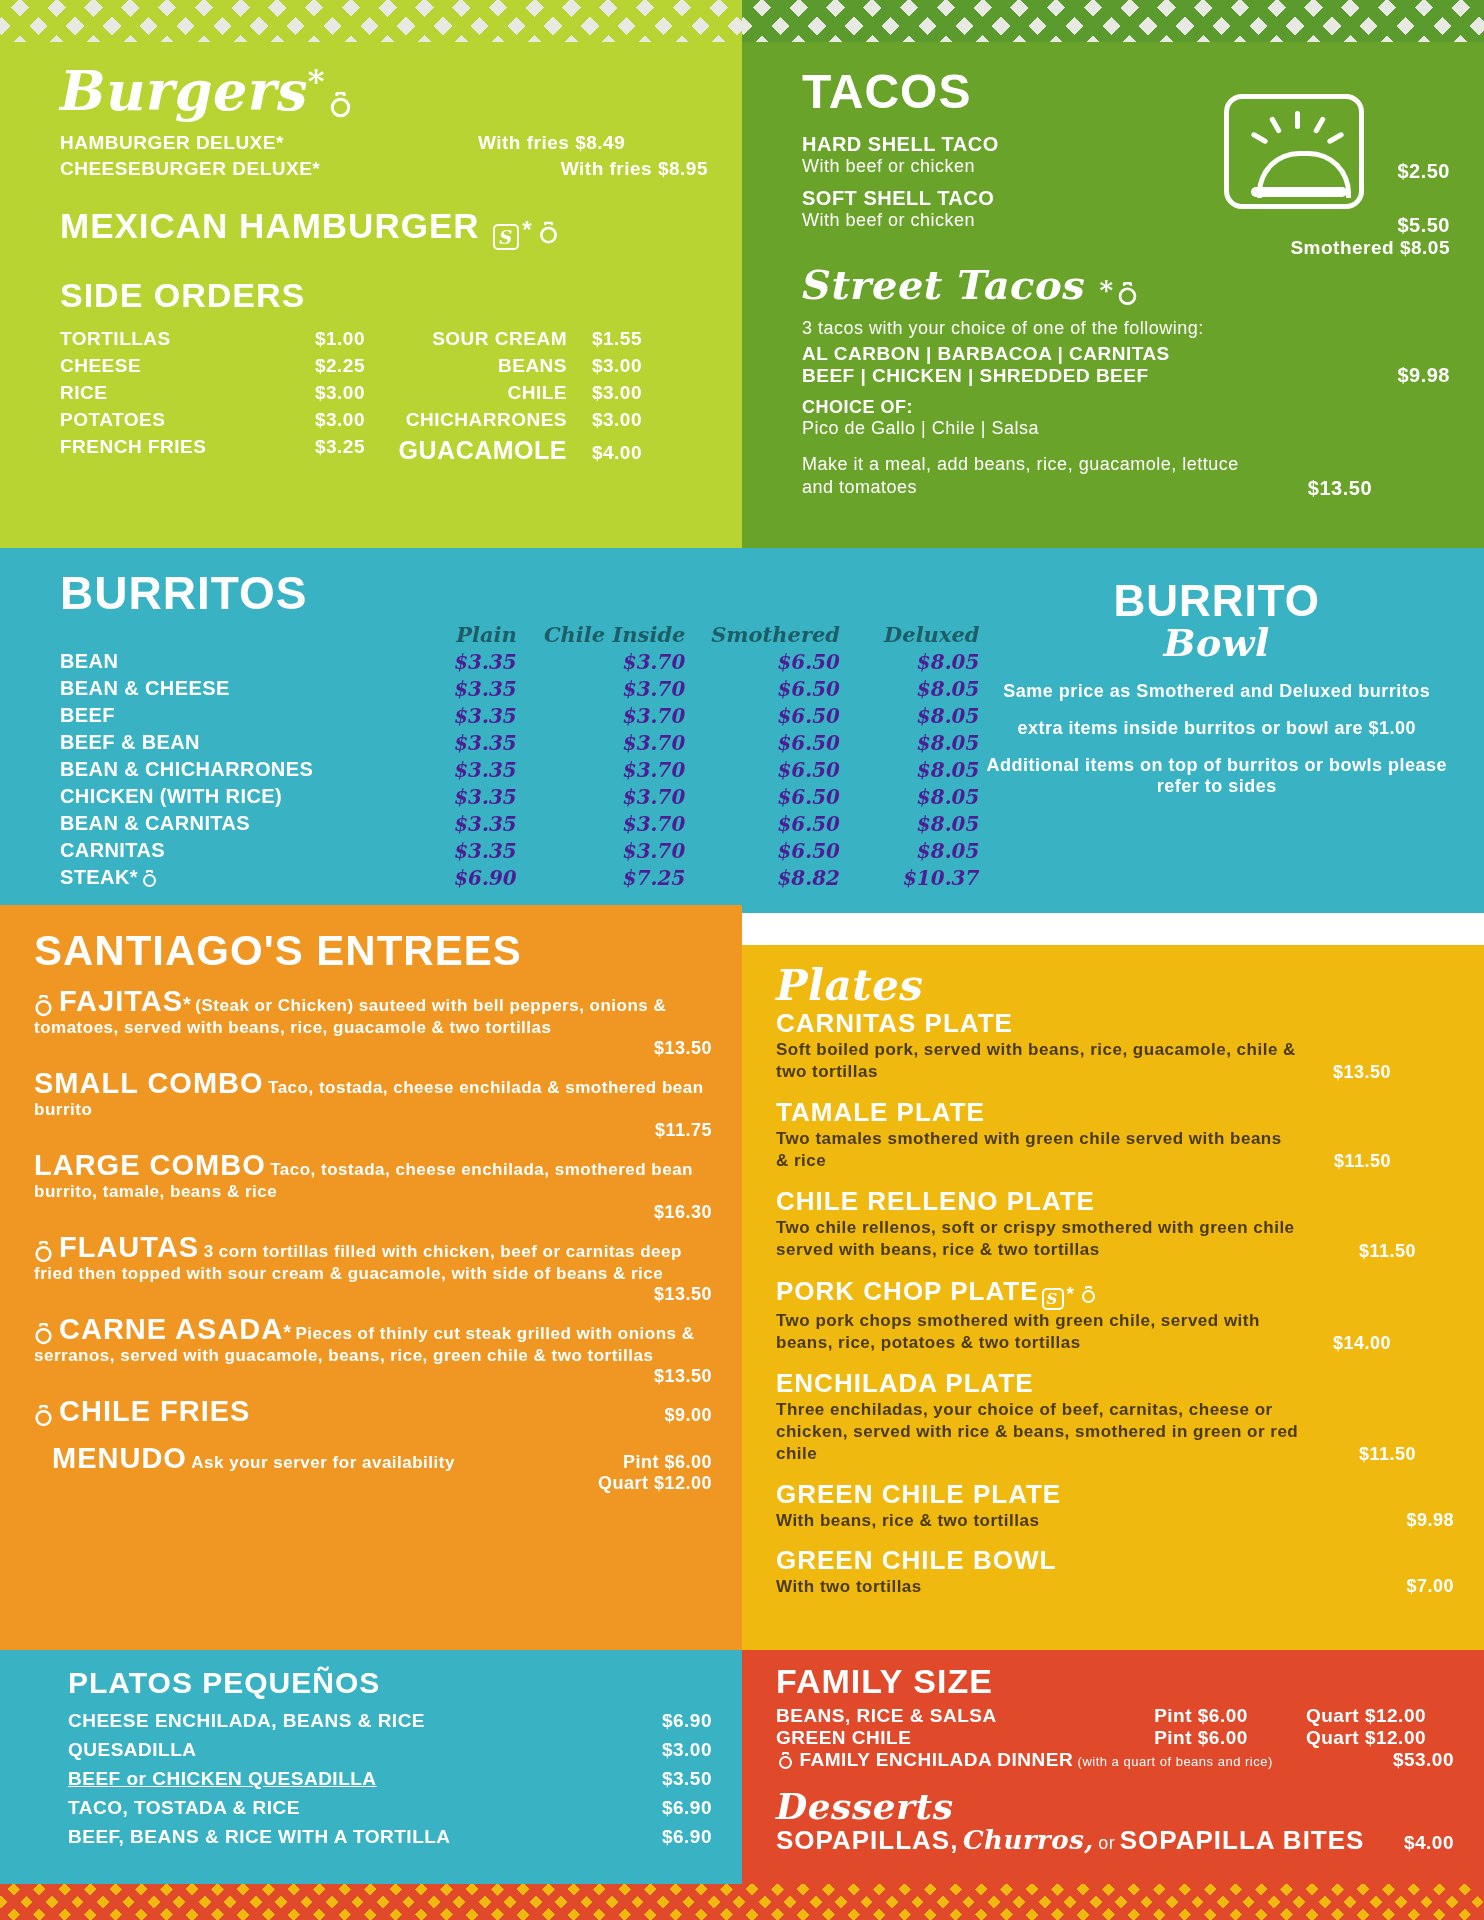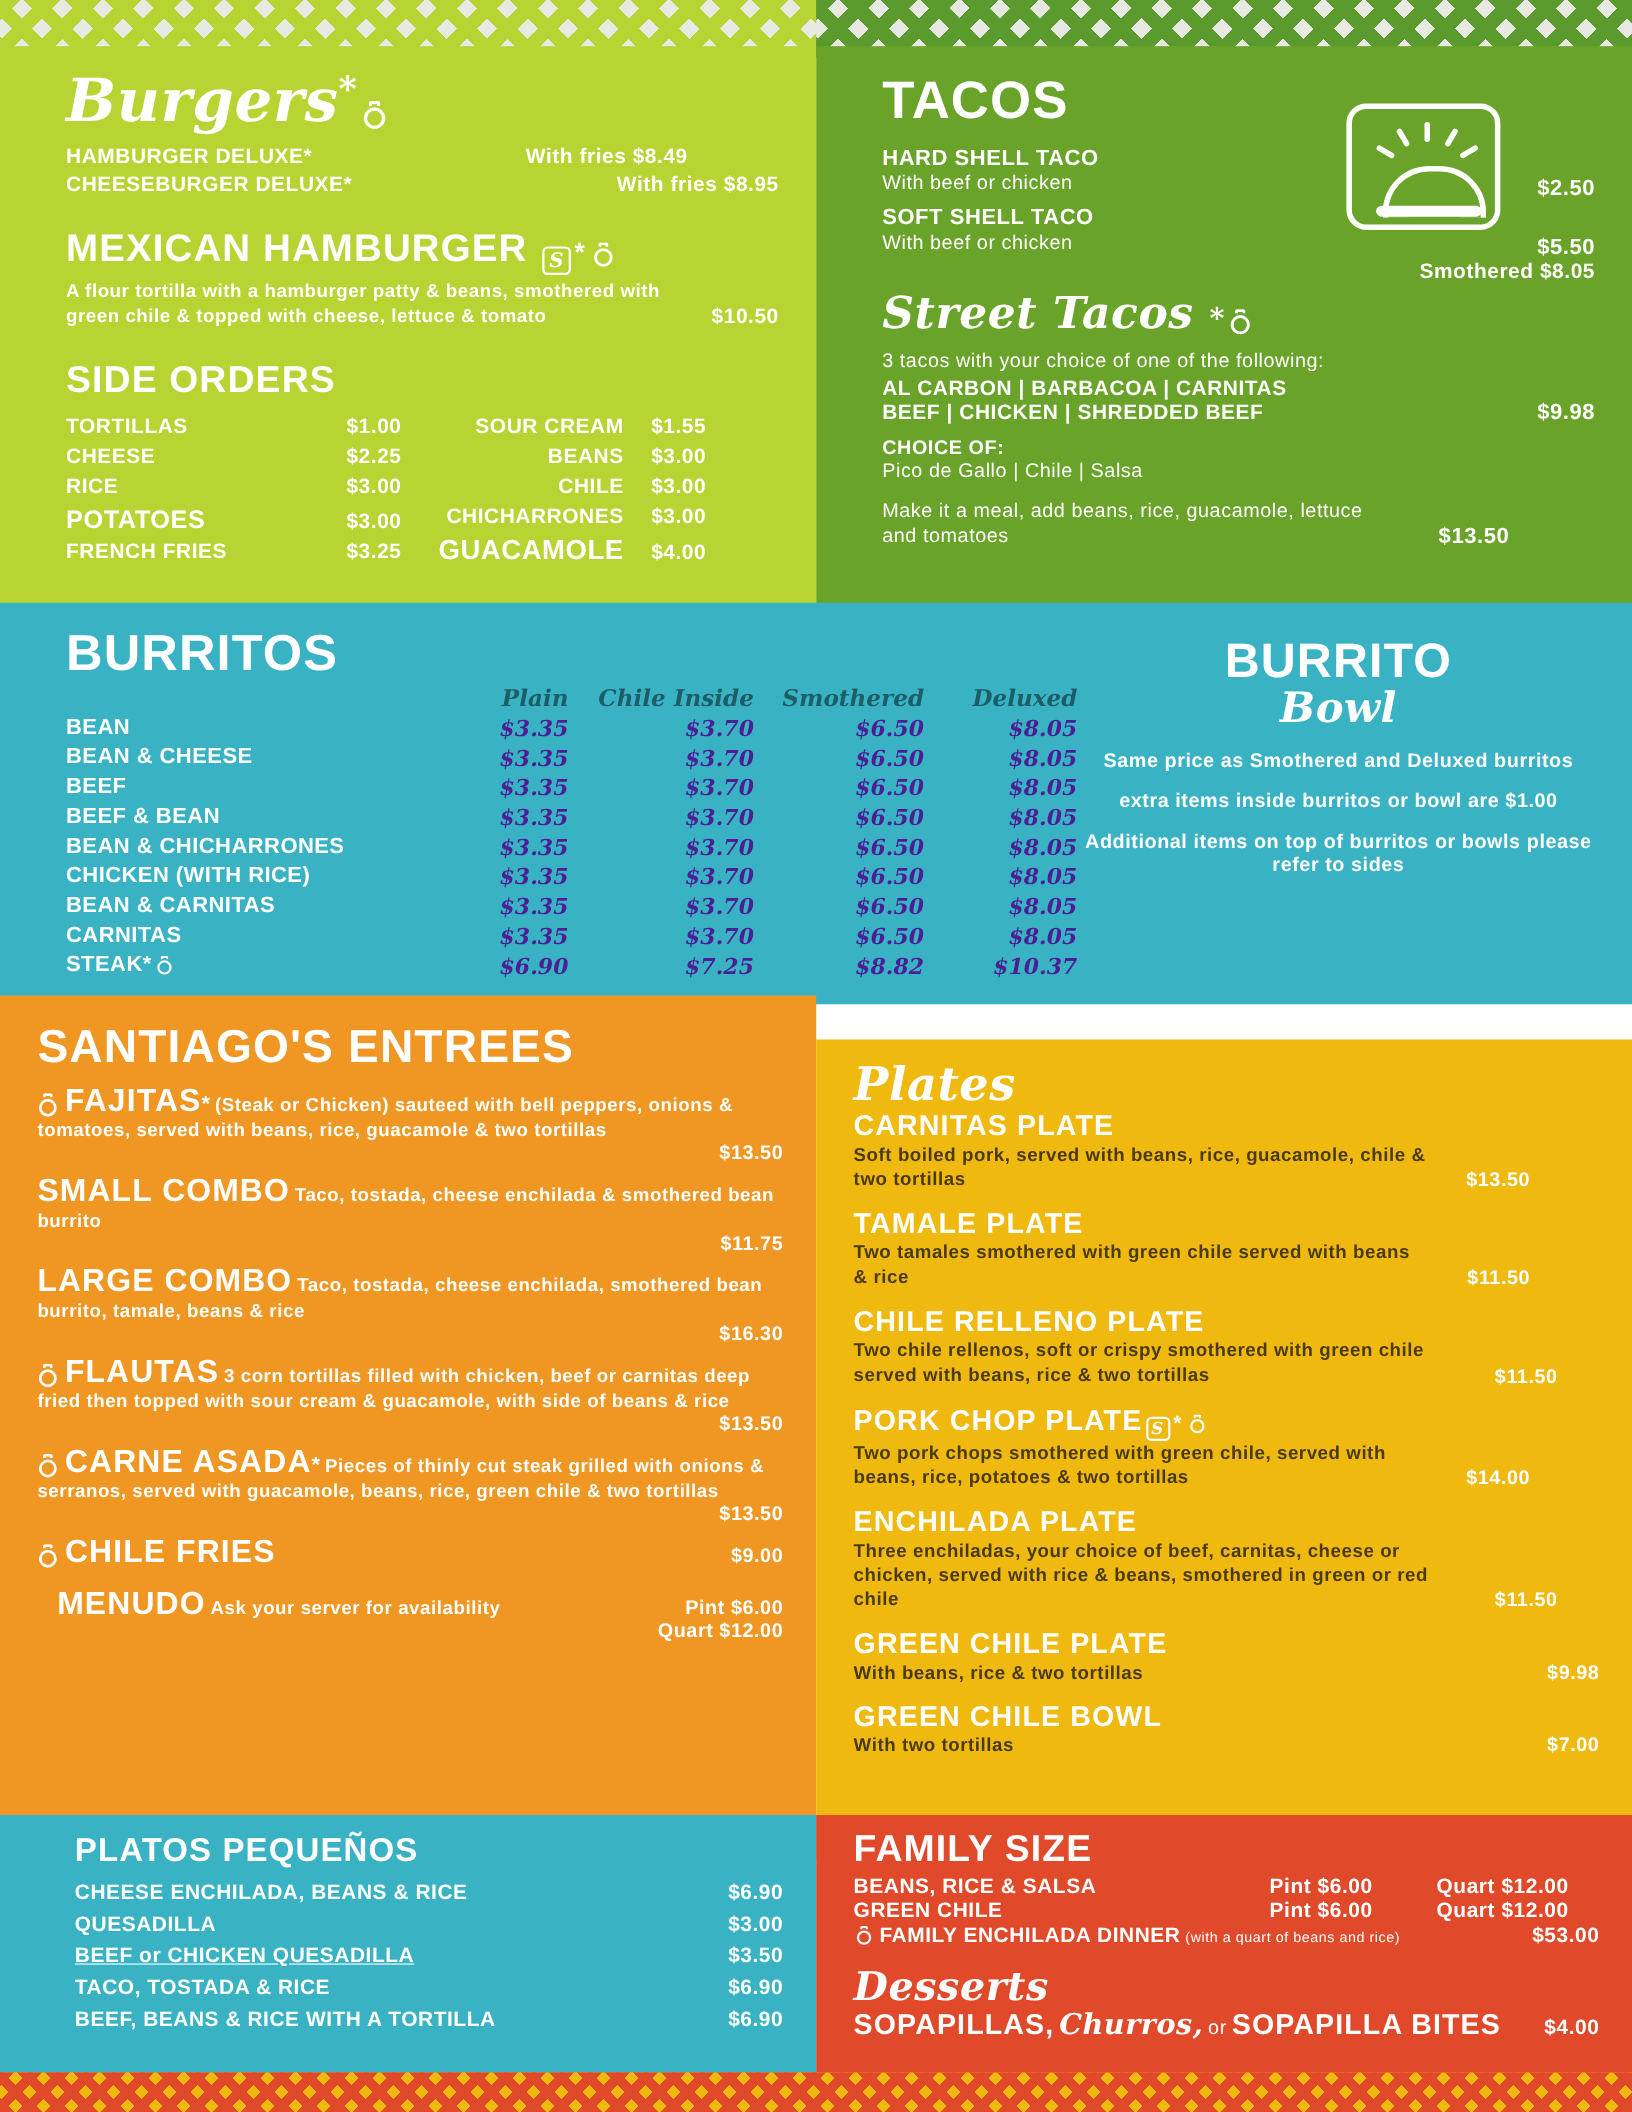--- a/index.html
+++ b/index.html
@@ -157,44 +157,40 @@
           <div class="cond white bl grow">CHEESEBURGER DELUXE*</div>
           <div class="cond white bl" style="width:230px;text-align:right;">With fries $8.95</div>
         </div>
       </div>
 
       <div style="margin-top:26px;">
         <div class="hd white" style="font-size:35px;">
           <span>MEXICAN HAMBURGER</span>
           <span class="ico-s">S</span><span class="star" style="font-size:24px;">*</span><span class="ico-timer" style="transform:scale(1.3);margin-left:8px;"><b></b><i></i></span>
         </div>
-        <div class="row" style="margin-top:4px;">
-          <div class="cond white grow" style="font-size:17px;line-height:1.35;max-width:545px;">A flour tortilla with a hamburger patty &amp; beans, smothered with green chile &amp; topped with cheese, lettuce &amp; tomato</div>
-          <div class="cond white" style="font-size:19px;width:110px;text-align:right;align-self:flex-end;">$10.50</div>
-        </div>
       </div>
 
       <div style="margin-top:26px;">
         <div class="hd white" style="font-size:34px;">SIDE ORDERS</div>
         <div style="display:flex;gap:22px;margin-top:8px;">
           <div style="width:305px;">
             <div class="row" style="margin:5px 0;">
                 <div class="cond white grow" style="font-size:19px;">TORTILLAS</div>
                 <div class="cond white" style="font-size:19px;">$1.00</div>
               </div>
             <div class="row" style="margin:5px 0;">
                 <div class="cond white grow" style="font-size:19px;">CHEESE</div>
                 <div class="cond white" style="font-size:19px;">$2.25</div>
               </div>
             <div class="row" style="margin:5px 0;">
                 <div class="cond white grow" style="font-size:19px;">RICE</div>
                 <div class="cond white" style="font-size:19px;">$3.00</div>
               </div>
             <div class="row" style="margin:5px 0;">
-                <div class="cond white grow" style="font-size:23px;">POTATOES</div>
+                <div class="cond white grow" style="font-size:19px;">POTATOES</div>
                 <div class="cond white" style="font-size:19px;">$3.00</div>
               </div>
             <div class="row" style="margin:5px 0;">
                 <div class="cond white grow" style="font-size:19px;">FRENCH FRIES</div>
                 <div class="cond white" style="font-size:19px;">$3.25</div>
               </div>
           </div>
           <div style="width:255px;">
             <div class="row" style="margin:5px 0;">
                 <div class="cond white grow" style="font-size:19px;text-align:right;padding-right:10px;">SOUR CREAM</div>

